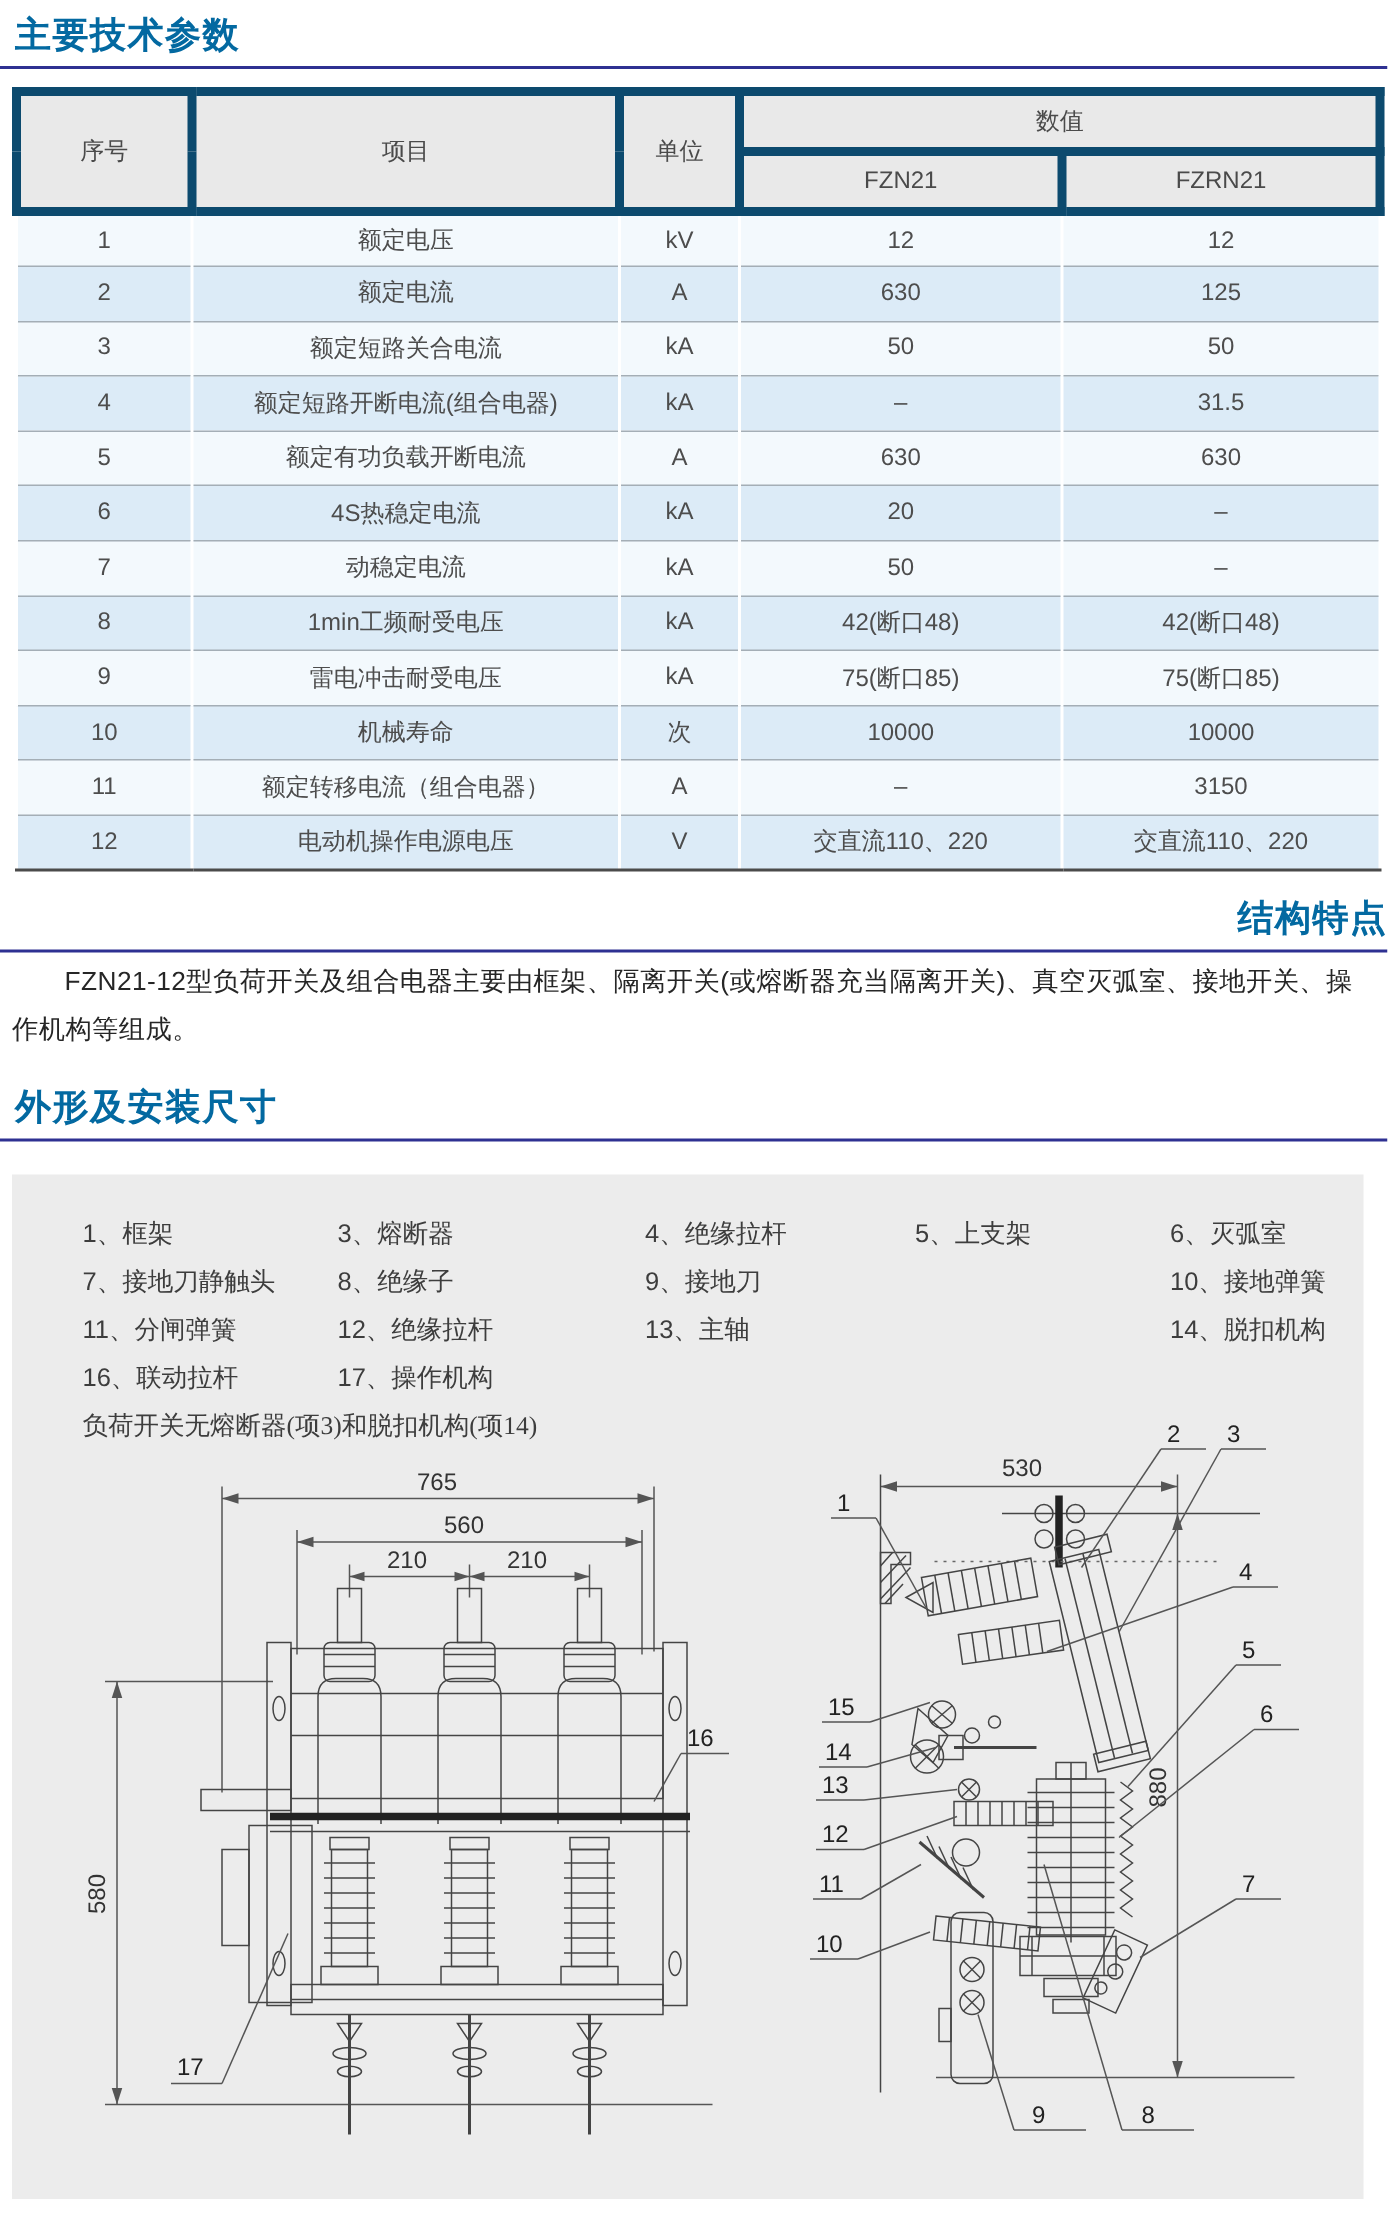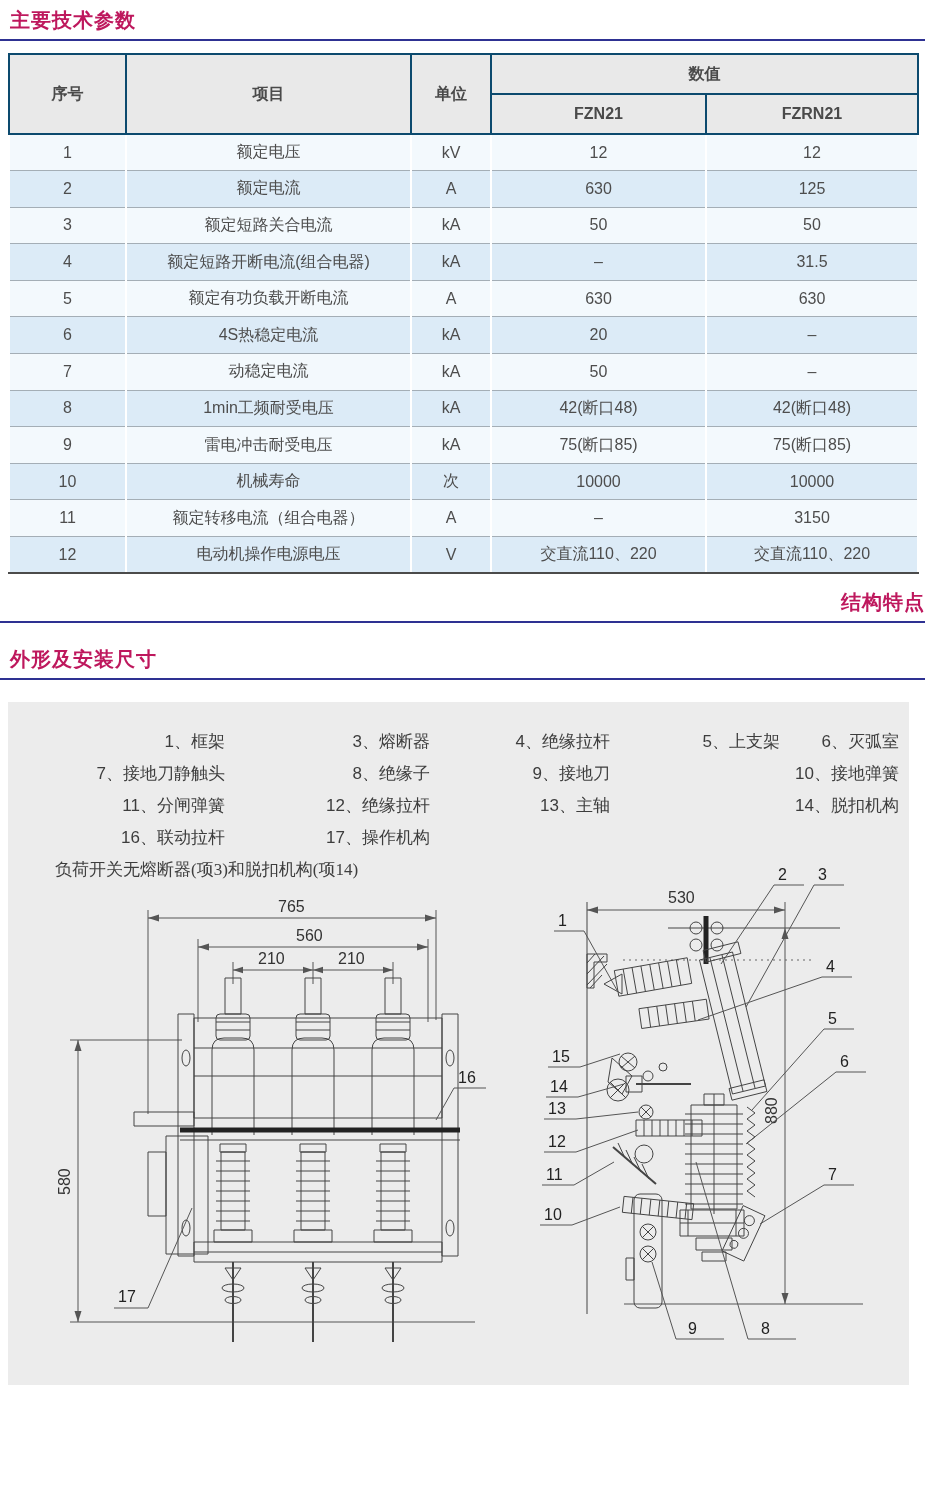--- a/index.html
+++ b/index.html
@@ -7,36 +7,36 @@
   body {
     width:925px; height:1486px; overflow:hidden; position:relative;
     font-family:"Liberation Sans", sans-serif; color:#333;
   }
   
   .sec-head {
     border-bottom:2px solid #2e3192;
     padding:7px 0 5px 10px;
   }
   .sec-head h2 {
-    color:#be185d; font-size:20px; font-weight:bold; letter-spacing:1px;
+    color:#0369a1; font-size:24px; font-weight:bold; letter-spacing:1px;
   }
   
   table.params {
     width:909px; margin:12px 8px 0 8px;
     border-collapse:collapse; table-layout:fixed;
     font-size:16px; color:#4d4d4d; text-align:center;
   }
   table.params col.c-no   { width:117px; }
   table.params col.c-item { width:285px; }
   table.params col.c-unit { width:80px;  }
   table.params col.c-v1   { width:215px; }
   table.params col.c-v2   { width:212px; }
   table.params thead th {
-    background:#e9e9e9; font-weight:bold; height:40px;
-    border:2px solid #0c4a6e; color:#4a4a4a;
+    background:#e9e9e9; font-weight:normal; height:40px;
+    border:6px solid #0c4a6e; color:#4a4a4a;
   }
   table.params tbody td {
     height:36.6px;
     border-top:1px solid #a4aeb6;
     border-left:2px solid #ffffff; border-right:2px solid #ffffff;
   }
   table.params tbody tr:nth-child(odd)  td { background:#f3f9fd; }
   table.params tbody tr:nth-child(even) td { background:#dcebf7; }
   table.params tbody tr:last-child td { border-bottom:2px solid #4b4b4b; }
   
@@ -49,21 +49,21 @@
   .sec-outline { margin-top:2px; }
   
   .panel {
     position:relative; margin:22px 16px 0 8px; width:901px; height:683px;
     background:#ececec;
   }
   .parts {
     display:grid;
     grid-template-columns:170px 205px 180px 170px auto;
     padding:24px 10px 0 47px;
-    font-size:17px; line-height:32px; color:#3d3d3d;text-align:right;
+    font-size:17px; line-height:32px; color:#3d3d3d;
   }
   .parts span { white-space:nowrap; }
   .parts-note { padding:0 0 0 47px; font-size:17px; line-height:32px; color:#3d3d3d;font-family:Liberation Serif, serif; }
   svg.draw { position:absolute; }
   svg.draw * { vector-effect:non-scaling-stroke; }
   .ln   { stroke:#444; stroke-width:1; fill:none; }
   .ln2  { stroke:#444; stroke-width:2; fill:none; }
   .thick{ stroke:#222; stroke-width:5; fill:none; }
   .dim  { stroke:#555; stroke-width:1; fill:none; }
   .arr  { fill:#555; stroke:none; }
@@ -183,20 +183,21 @@
         <td>交直流110、220</td>
         <td>交直流110、220</td>
       </tr>
   </tbody>
 </table>
 
 <div class="sec-head sec-structure">
   <h2>结构特点</h2>
 </div>
 <div class="paras">
+  <p>FZN21-12型负荷开关及组合电器主要由框架、隔离开关(或熔断器充当隔离开关)、真空灭弧室、接地开关、操作机构等组成。</p>
 </div>
 
 <div class="sec-head sec-outline">
   <h2>外形及安装尺寸</h2>
 </div>
 
 <div class="panel">
 
   <div class="parts">
     <span>1、框架</span>

